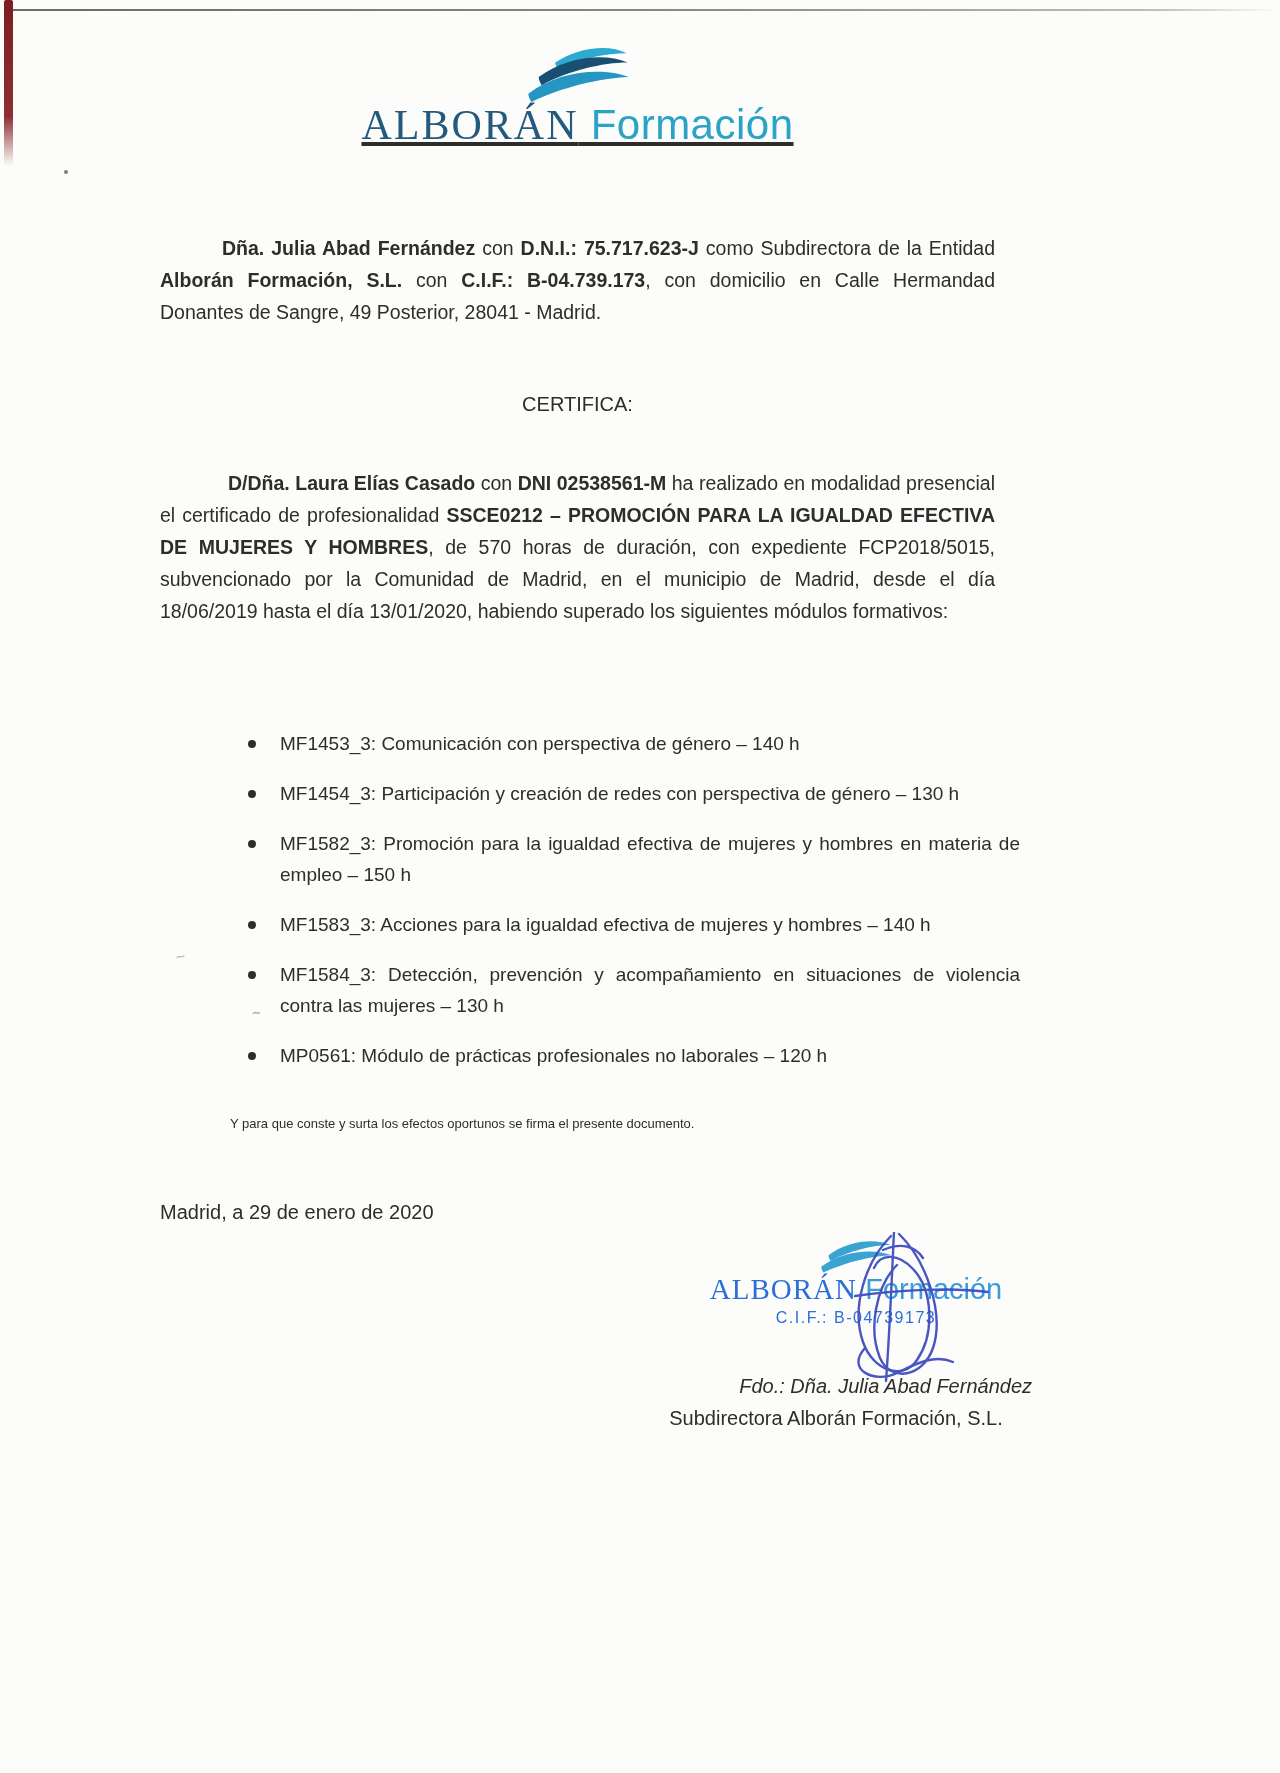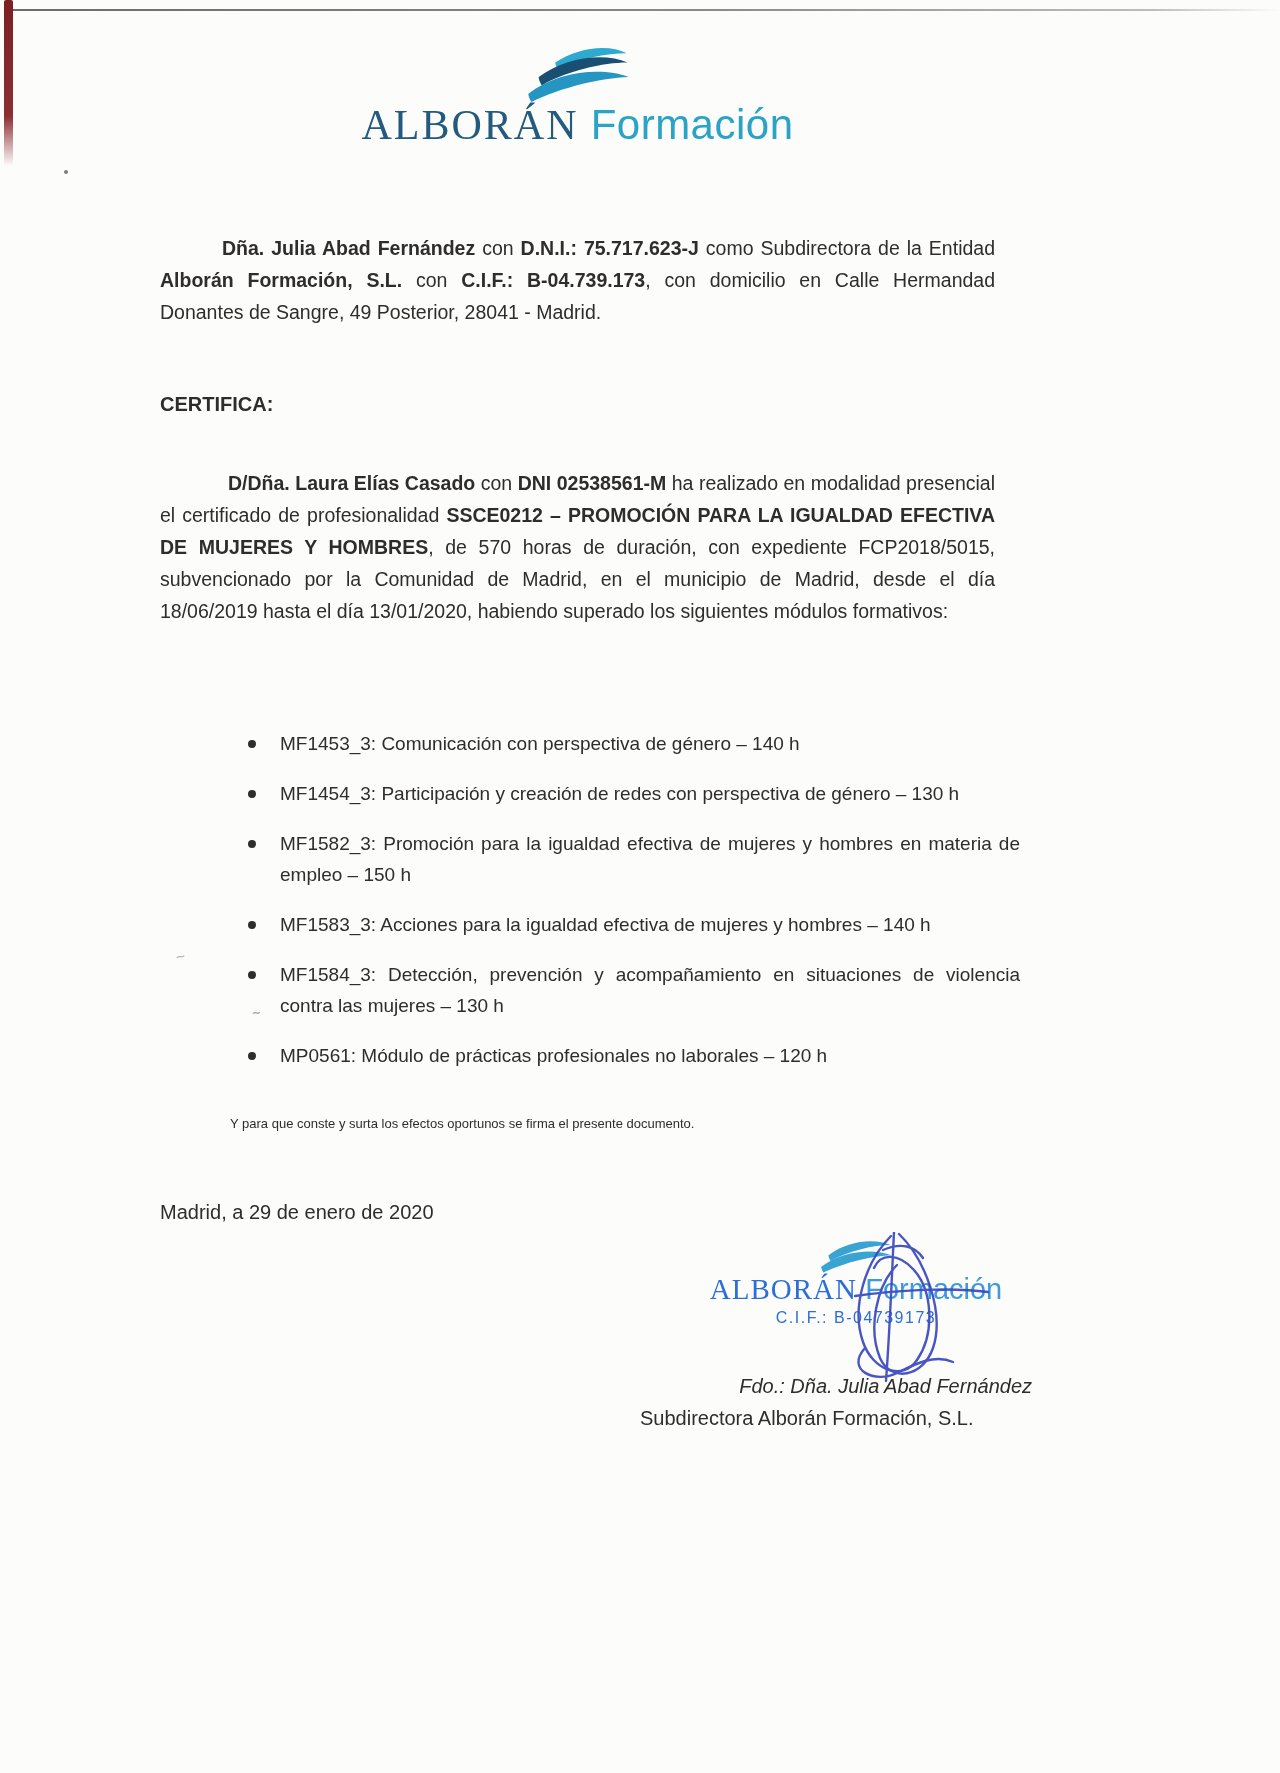--- a/index.html
+++ b/index.html
@@ -16,29 +16,29 @@
     background:linear-gradient(to bottom,#7c1f22,#8c2f33 70%,rgba(140,47,51,0)); border-radius:2px; }
   .artifact-dot { position:absolute; left:64px; top:170px; width:4px; height:4px; background:#7d7d7d; border-radius:50%; }
   .artifact-tilde1 { position:absolute; left:252px; top:1004px; color:#8f8f8f; font-size:15px; transform:rotate(-8deg); }
   .artifact-tilde2 { position:absolute; left:176px; top:948px; color:#adadad; font-size:16px; transform:rotate(-14deg); }
 
   .content { position:absolute; left:160px; top:0; width:835px; height:100%; }
 
   
   .logo { position:absolute; top:44px; left:0; width:100%; text-align:center; }
   .logo svg.waves { display:block; margin:0 auto -2px; }
-  .logo-text { font-size:42px; line-height:46px; white-space:nowrap; }
+  .logo-text { font-size:42px; line-height:46px; white-space:nowrap;text-decoration:underline; }
   .logo-brand { font-family:"Liberation Serif", serif; letter-spacing:2px; }
   .logo-suffix { letter-spacing:0.5px; }
 
   
   .para { text-align:justify; font-size:19.5px; line-height:32px; }
   .intro { position:absolute; top:212px; width:835px; text-indent:62px; }
-  .certifica { position:absolute; top:392px; width:100%; 
-    font-weight:700; font-size:20px; line-height:24px; }
+  .certifica { position:absolute; top:392px; width:100%; text-align:center;
+    font-weight:400; font-size:20px; line-height:24px; }
   .bodyp { position:absolute; top:447px; width:835px; text-indent:68px; }
 
   
   .modules { position:absolute; top:720px; left:77px; width:775px; margin:8px; padding:0; list-style:none; }
   .modules li { position:relative; padding-left:35px; font-size:19px; line-height:31px;
     margin-bottom:19px; text-align:justify; }
   .modules li::before { content:""; position:absolute; left:3px; top:12px;
     width:8px; height:8px; border-radius:50%; background:#2e2d2c; }
 
   .closing { position:absolute; top:1096px; left:70px; width:780px; font-size:13px; line-height:30px; }
@@ -47,21 +47,21 @@
 
   
   .sign-block { position:absolute; top:1232px; left:520px; width:352px; text-align:center; }
   .stamp-brand { font-size:29px; line-height:34px; white-space:nowrap; }
   .stamp-brand .b1 { font-family:"Liberation Serif", serif; letter-spacing:1px; }
   .stamp-cif { font-size:16px; letter-spacing:1.5px; margin-top:3px; }
   .signature-svg { position:absolute; left:115px; top:0; pointer-events:none; }
 
   .fdo { position:absolute; top:1372px; left:520px; width:352px; text-align:right;
     font-size:20px; line-height:28px;font-style:italic; }
-  .role { position:absolute; top:1404px; left:480px; width:392px; 
+  .role { position:absolute; top:1404px; left:480px; width:392px; text-align:center;
     font-size:20px; line-height:28px; }
 </style>
 </head>
 <body>
 
 <div class="page">
 
   <div class="artifact-topline"></div>
   <div class="artifact-redbar"></div>
   <div class="artifact-dot"></div>

